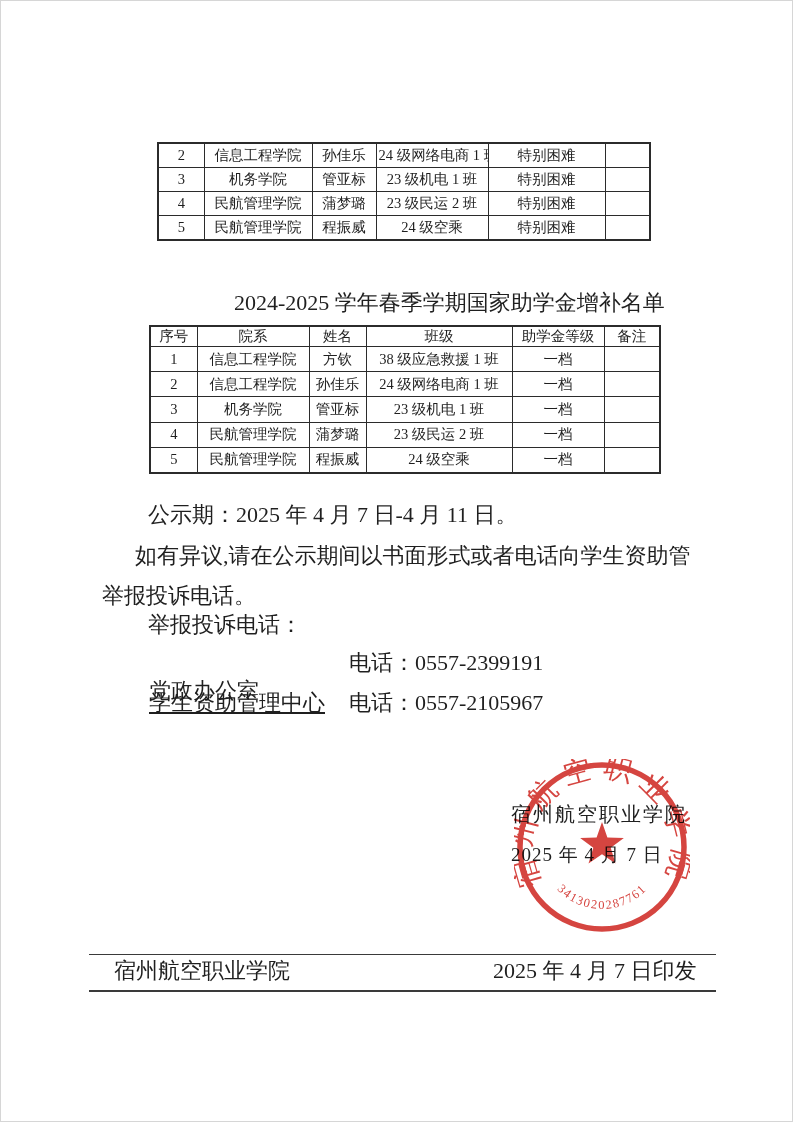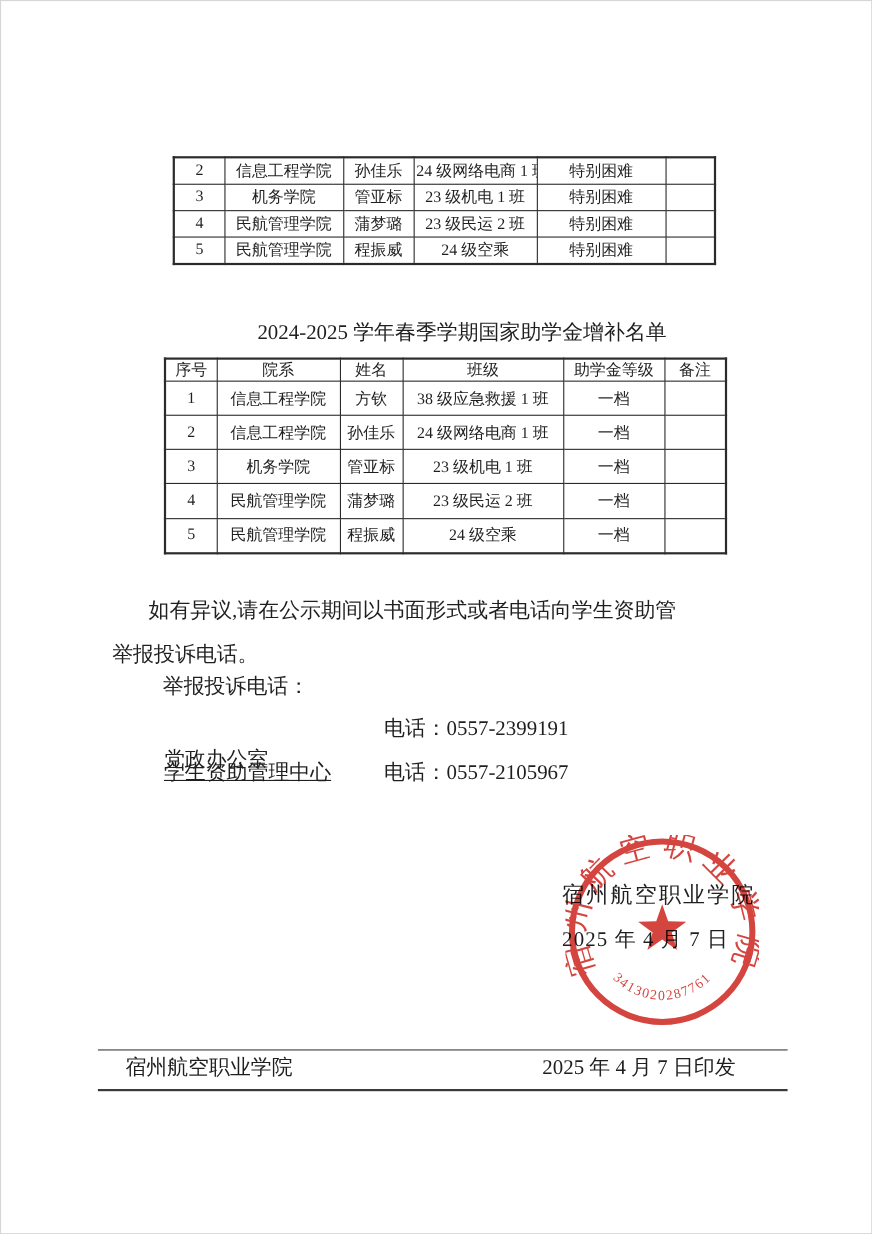--- a/index.html
+++ b/index.html
@@ -16,36 +16,36 @@
   }
 
   
   table.doc-table {
     position: absolute;
     border-collapse: collapse;
     table-layout: fixed;
     border: 2px solid #2b2b2b;
   }
   #table1 { left: 156px; top: 141px; width: 492px; height: 99px; }
-  #table2 { left: 148px; top: 324px; width: 510px; height: 179px; }
+  #table2 { left: 148px; top: 324px; width: 510px; height: 149px; }
   .doc-table th, .doc-table td {
     border: 1px solid #2b2b2b;
     text-align: center;
     vertical-align: middle;
     font-size: 14.5px;
     font-weight: normal;
     padding: 0 2px;
     white-space: nowrap;
     overflow: hidden;
   }
 
   
   .textline {
     position: absolute;
-    font-size: 19px;
+    font-size: 22px;
     line-height: 21px;
     white-space: nowrap;
   }
   #section-title  { left: 233px; top: 291px; }
   #p-publicity    { left: 147px; top: 503px; }
   #p-obj1         { left: 134px; top: 544px; }
   #p-obj2         { left: 101px; top: 584px; }
   #p-report       { left: 147px; top: 613px; }
   #c1-name        { left: 148px; top: 651px; margin-top: 28px; }
   #c1-phone       { left: 348px; top: 651px; }
@@ -181,20 +181,21 @@
           <td>5</td>
           <td>民航管理学院</td>
           <td>程振威</td>
           <td>24 级空乘</td>
           <td>一档</td>
           <td></td>
         </tr>
       </tbody>
   </table>
 
+  <div id="p-publicity" class="textline">公示期：2025 年 4 月 7 日-4 月 11 日。</div>
   <div id="p-obj1" class="textline">如有异议,请在公示期间以书面形式或者电话向学生资助管</div>
   <div id="p-obj2" class="textline">举报投诉电话。</div>
   <div id="p-report" class="textline">举报投诉电话：</div>
 
   <div id="c1-name" class="textline">党政办公室</div>
   <div id="c1-phone" class="textline">电话：0557-2399191</div>
   <div id="c2-name" class="textline">学生资助管理中心</div>
   <div id="c2-phone" class="textline">电话：0557-2105967</div>
 
   <div id="sig-org" class="textline">宿州航空职业学院</div>

